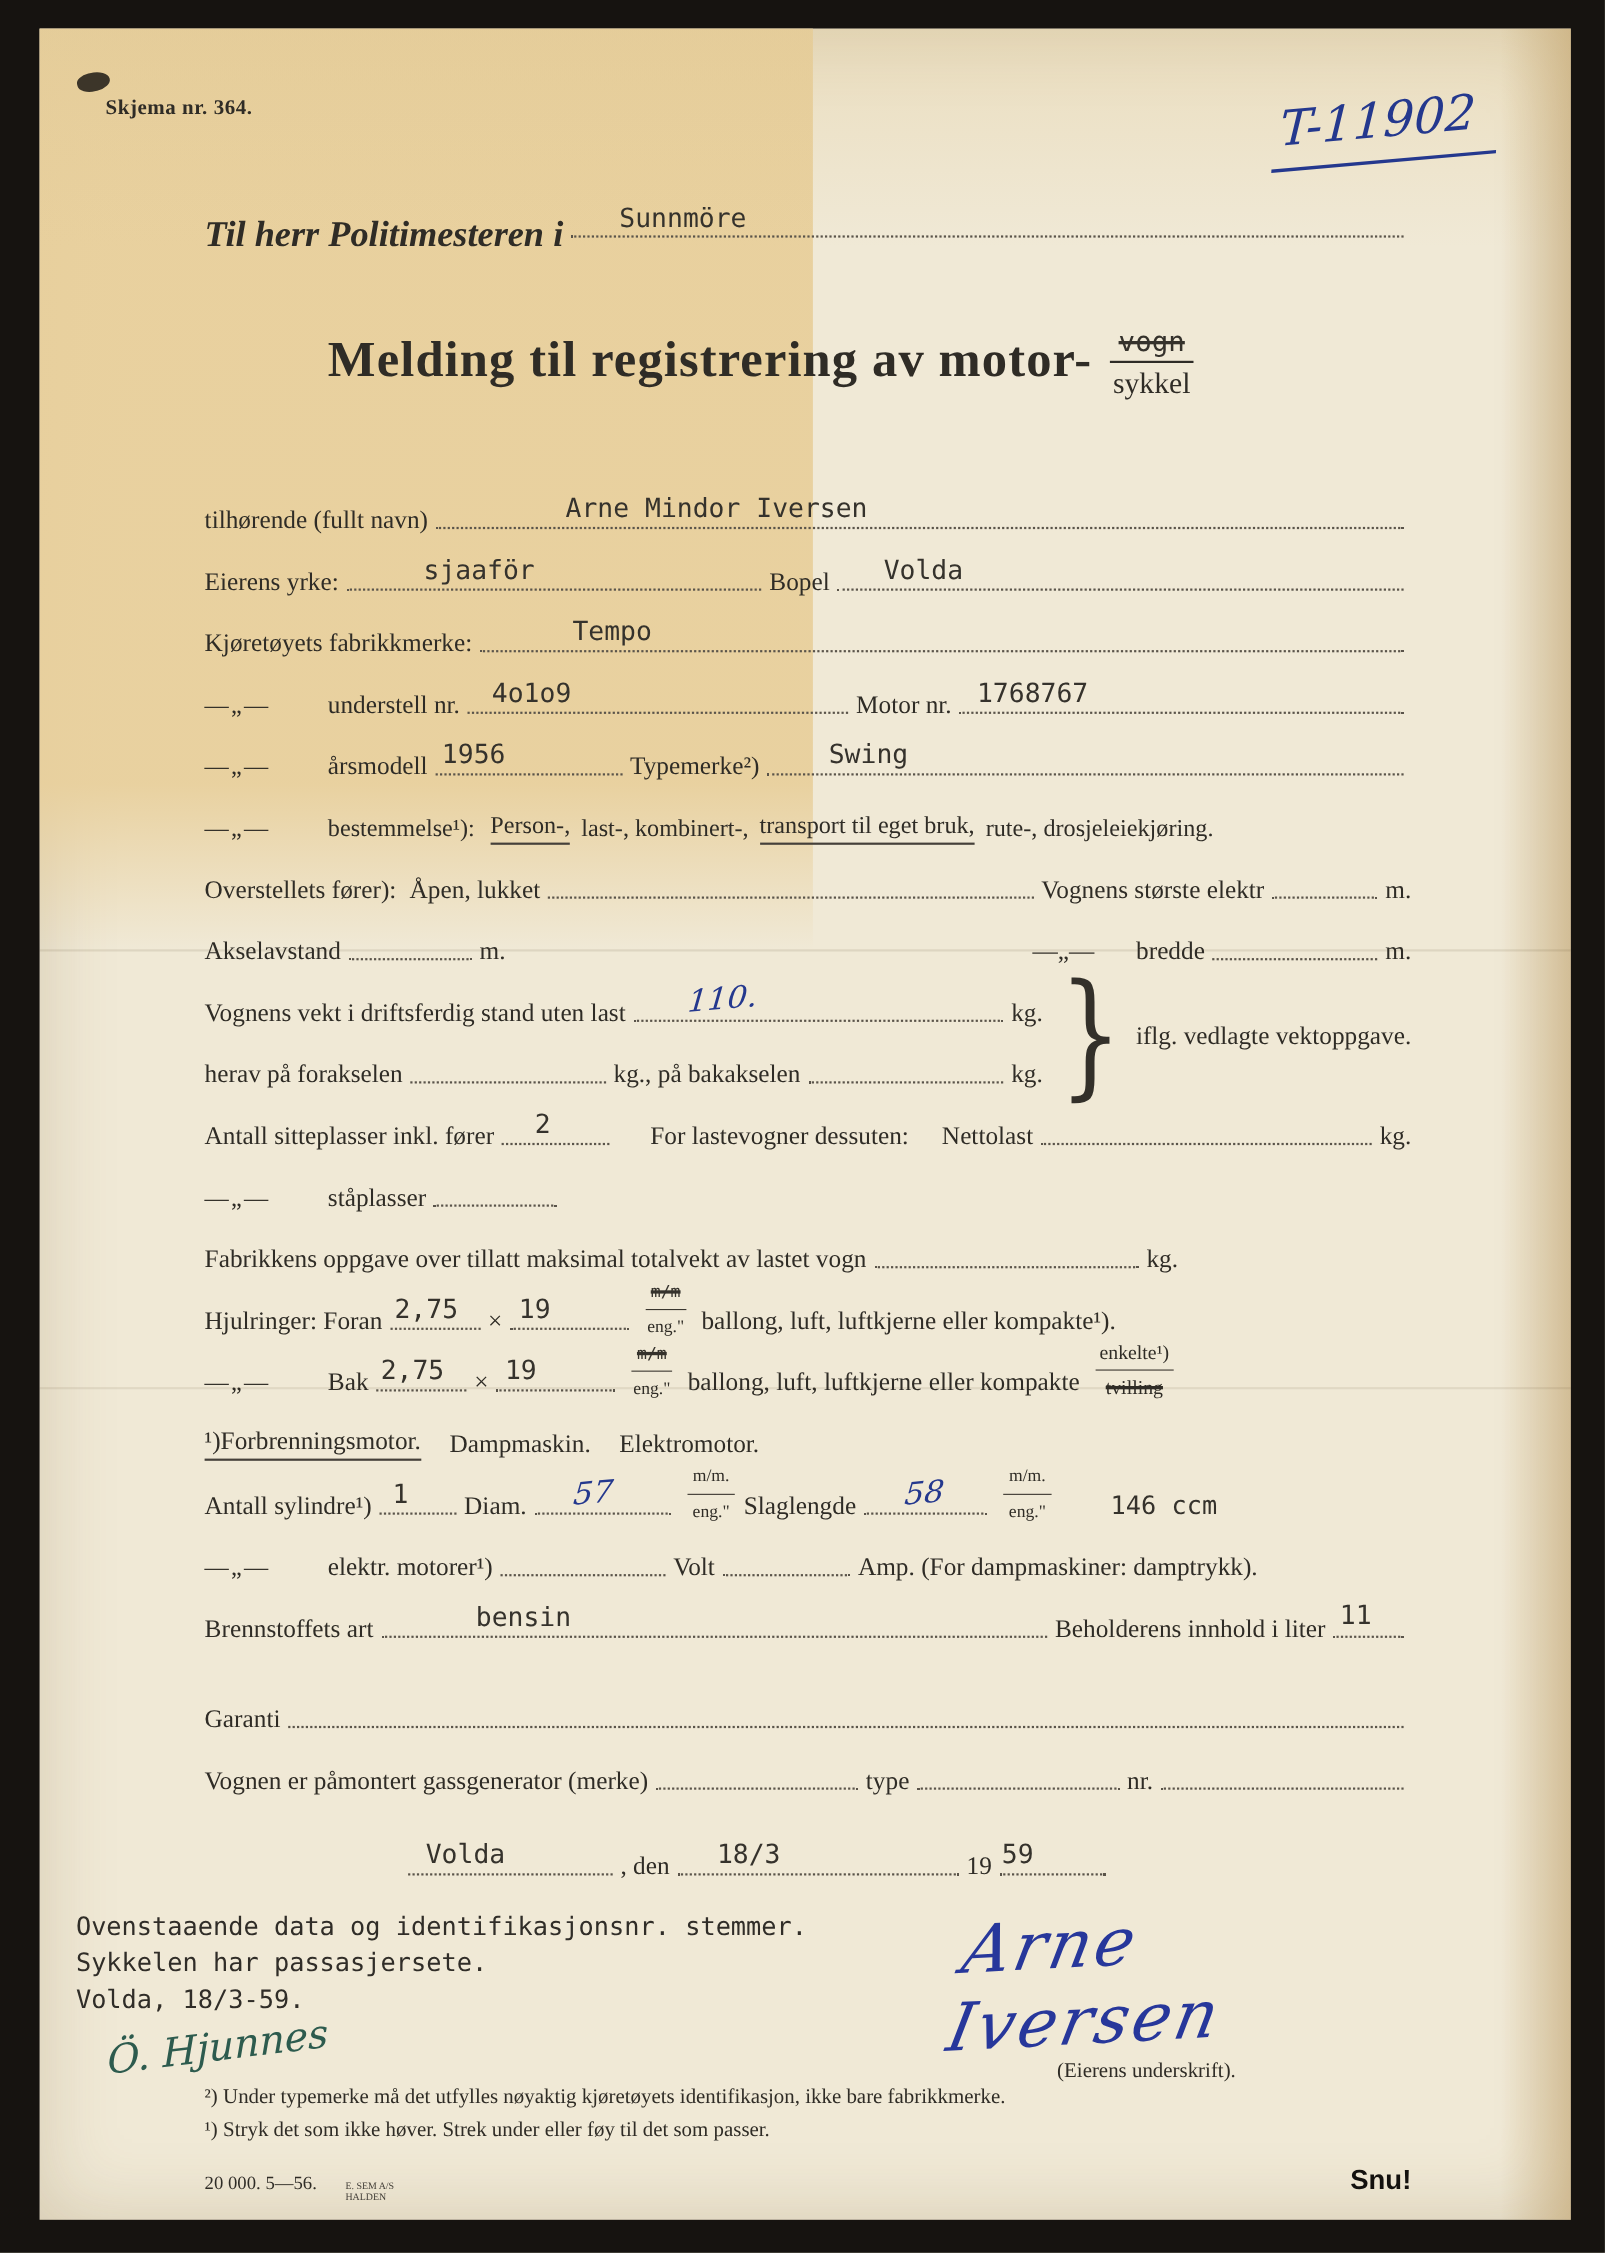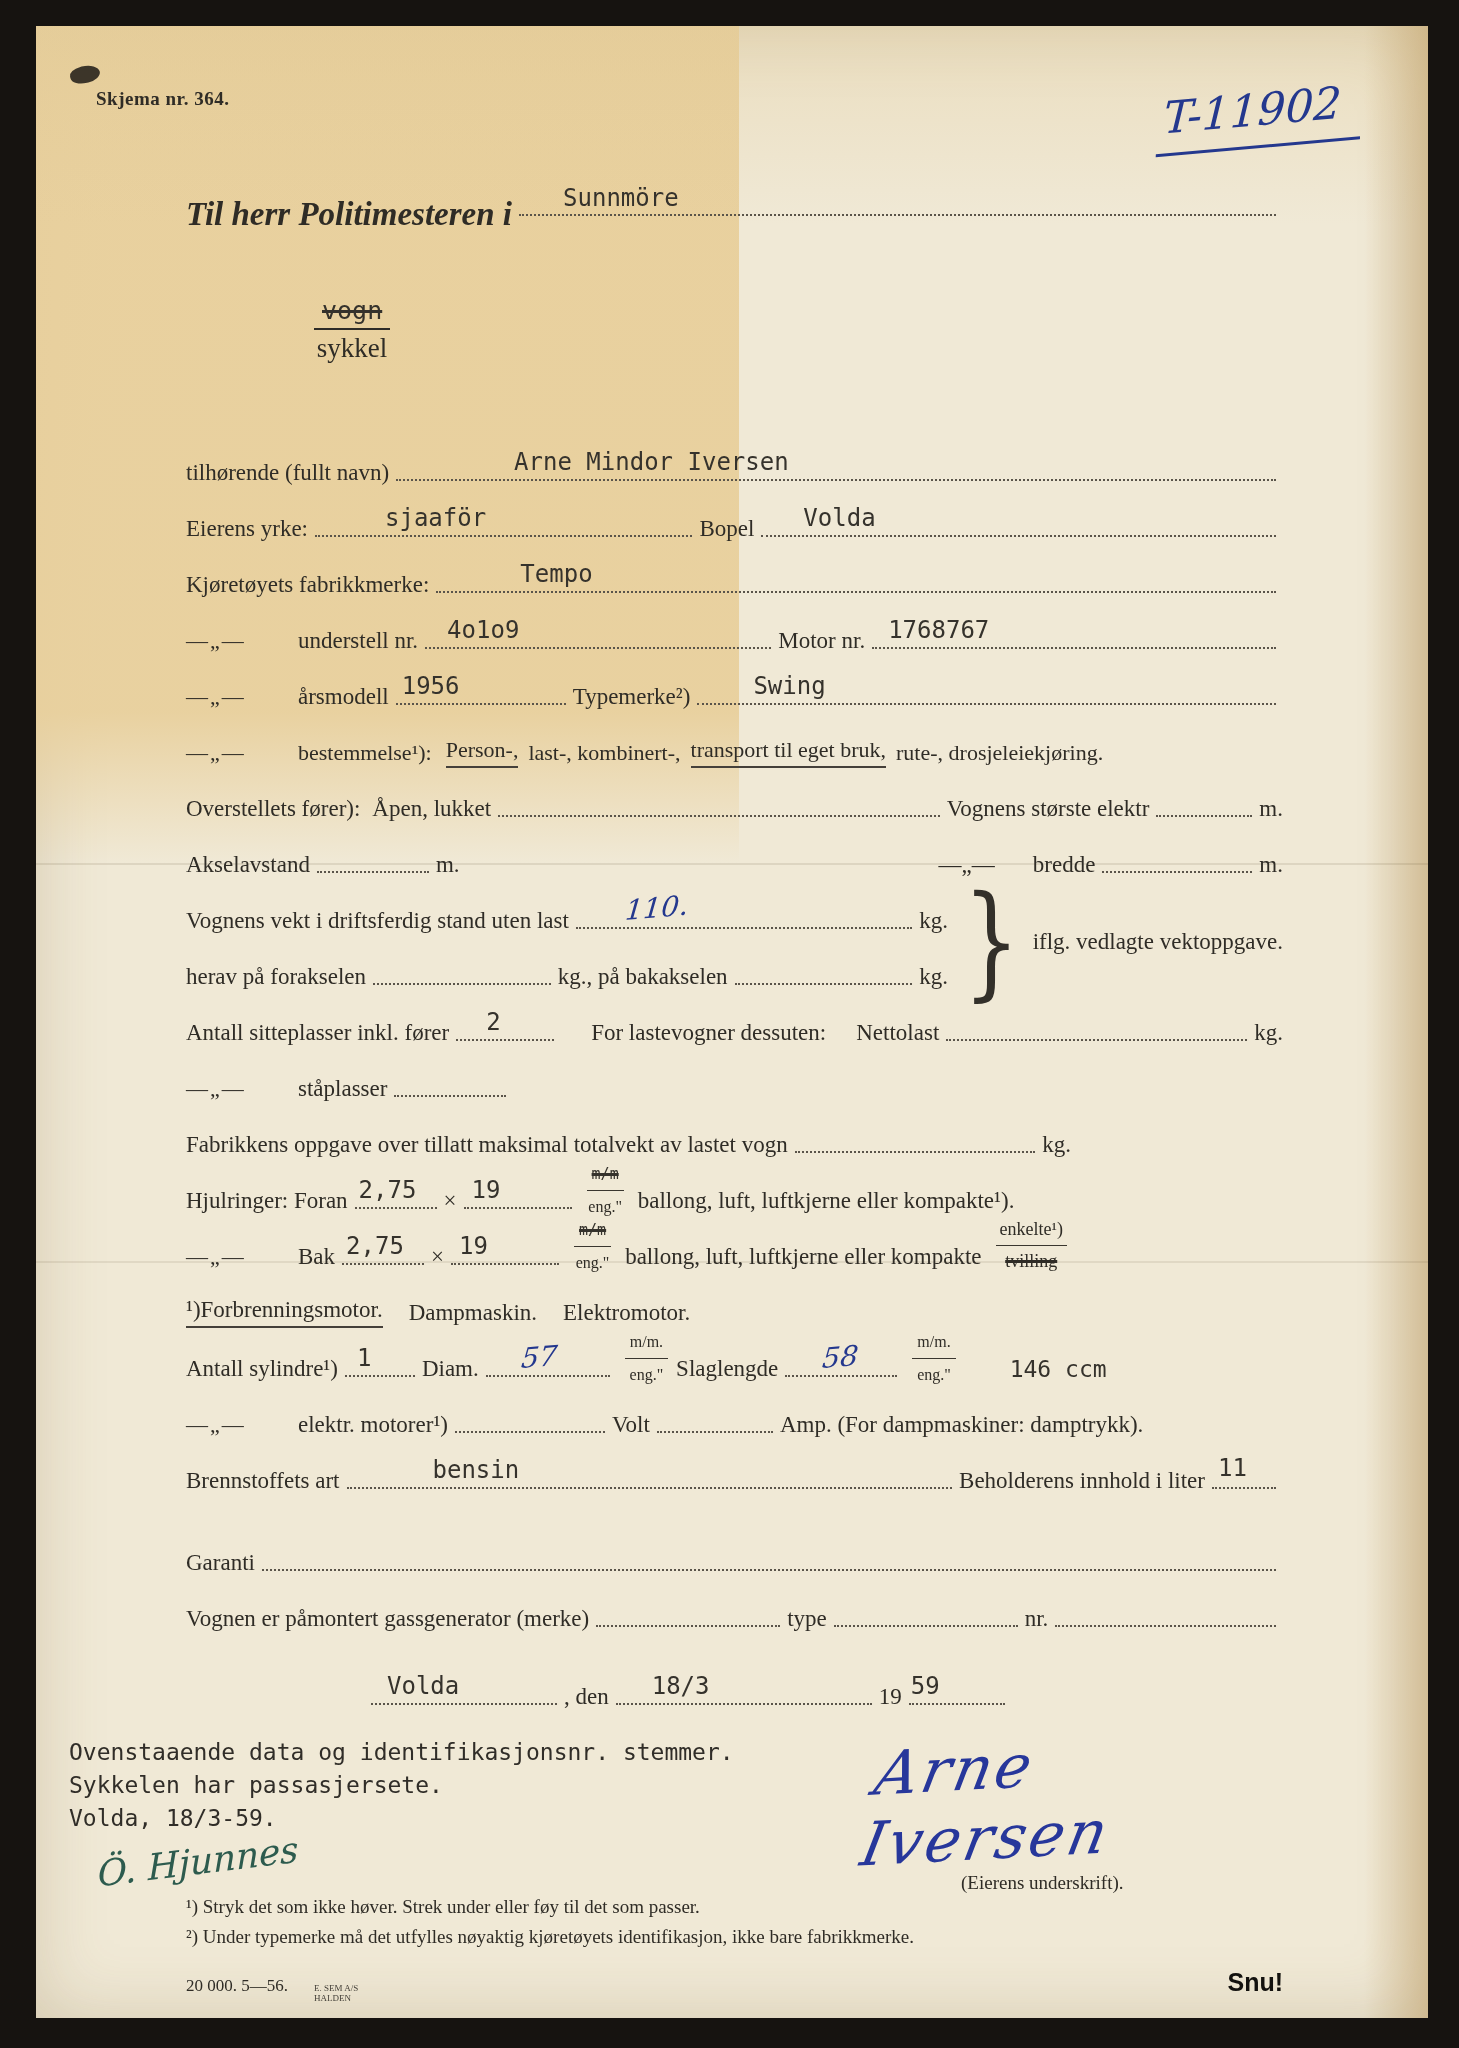--- a/index.html
+++ b/index.html
@@ -99,20 +99,21 @@
   <div class="content">
 
     <div class="salut">
       <span class="salut-label">Til herr Politimesteren i</span>
       <span class="lead">
           <span class="tv" style="left:44px">Sunnmöre</span>
         </span>
     </div>
 
     <div class="title-row">
+      <span class="title-main">Melding til registrering av motor-</span>
       <span class="title-frac">
         <span class="tf-top">vogn</span>
         <span class="tf-bot">sykkel</span>
       </span>
     </div>
 
     <div class="rows">
 
       <div class="fl">
         <span>tilhørende (fullt navn)</span>
@@ -358,22 +359,22 @@
         <div class="attest-line">Sykkelen har passasjersete.</div>
         <div class="attest-line">Volda, 18/3-59.</div>
         <span class="sig-green">Ö. Hjunnes</span>
         <div class="sig-area">
           <span class="sig-blue">Arne Iversen</span>
           <div class="sig-caption">(Eierens underskrift).</div>
         </div>
       </div>
 
       <div class="notes">
+        <div>²) Under typemerke må det utfylles nøyaktig kjøretøyets identifikasjon, ikke bare fabrikkmerke.</div>
         <div>¹) Stryk det som ikke høver.  Strek under eller føy til det som passer.</div>
-        <div>²) Under typemerke må det utfylles nøyaktig kjøretøyets identifikasjon, ikke bare fabrikkmerke.</div>
       </div>
 
       <div class="footer">
         <span class="print-run">20 000.  5—56.</span>
         <span class="printer">
           <span>E. SEM A/S</span>
           <span>HALDEN</span>
         </span>
         <span class="snu">Snu!</span>
       </div>

